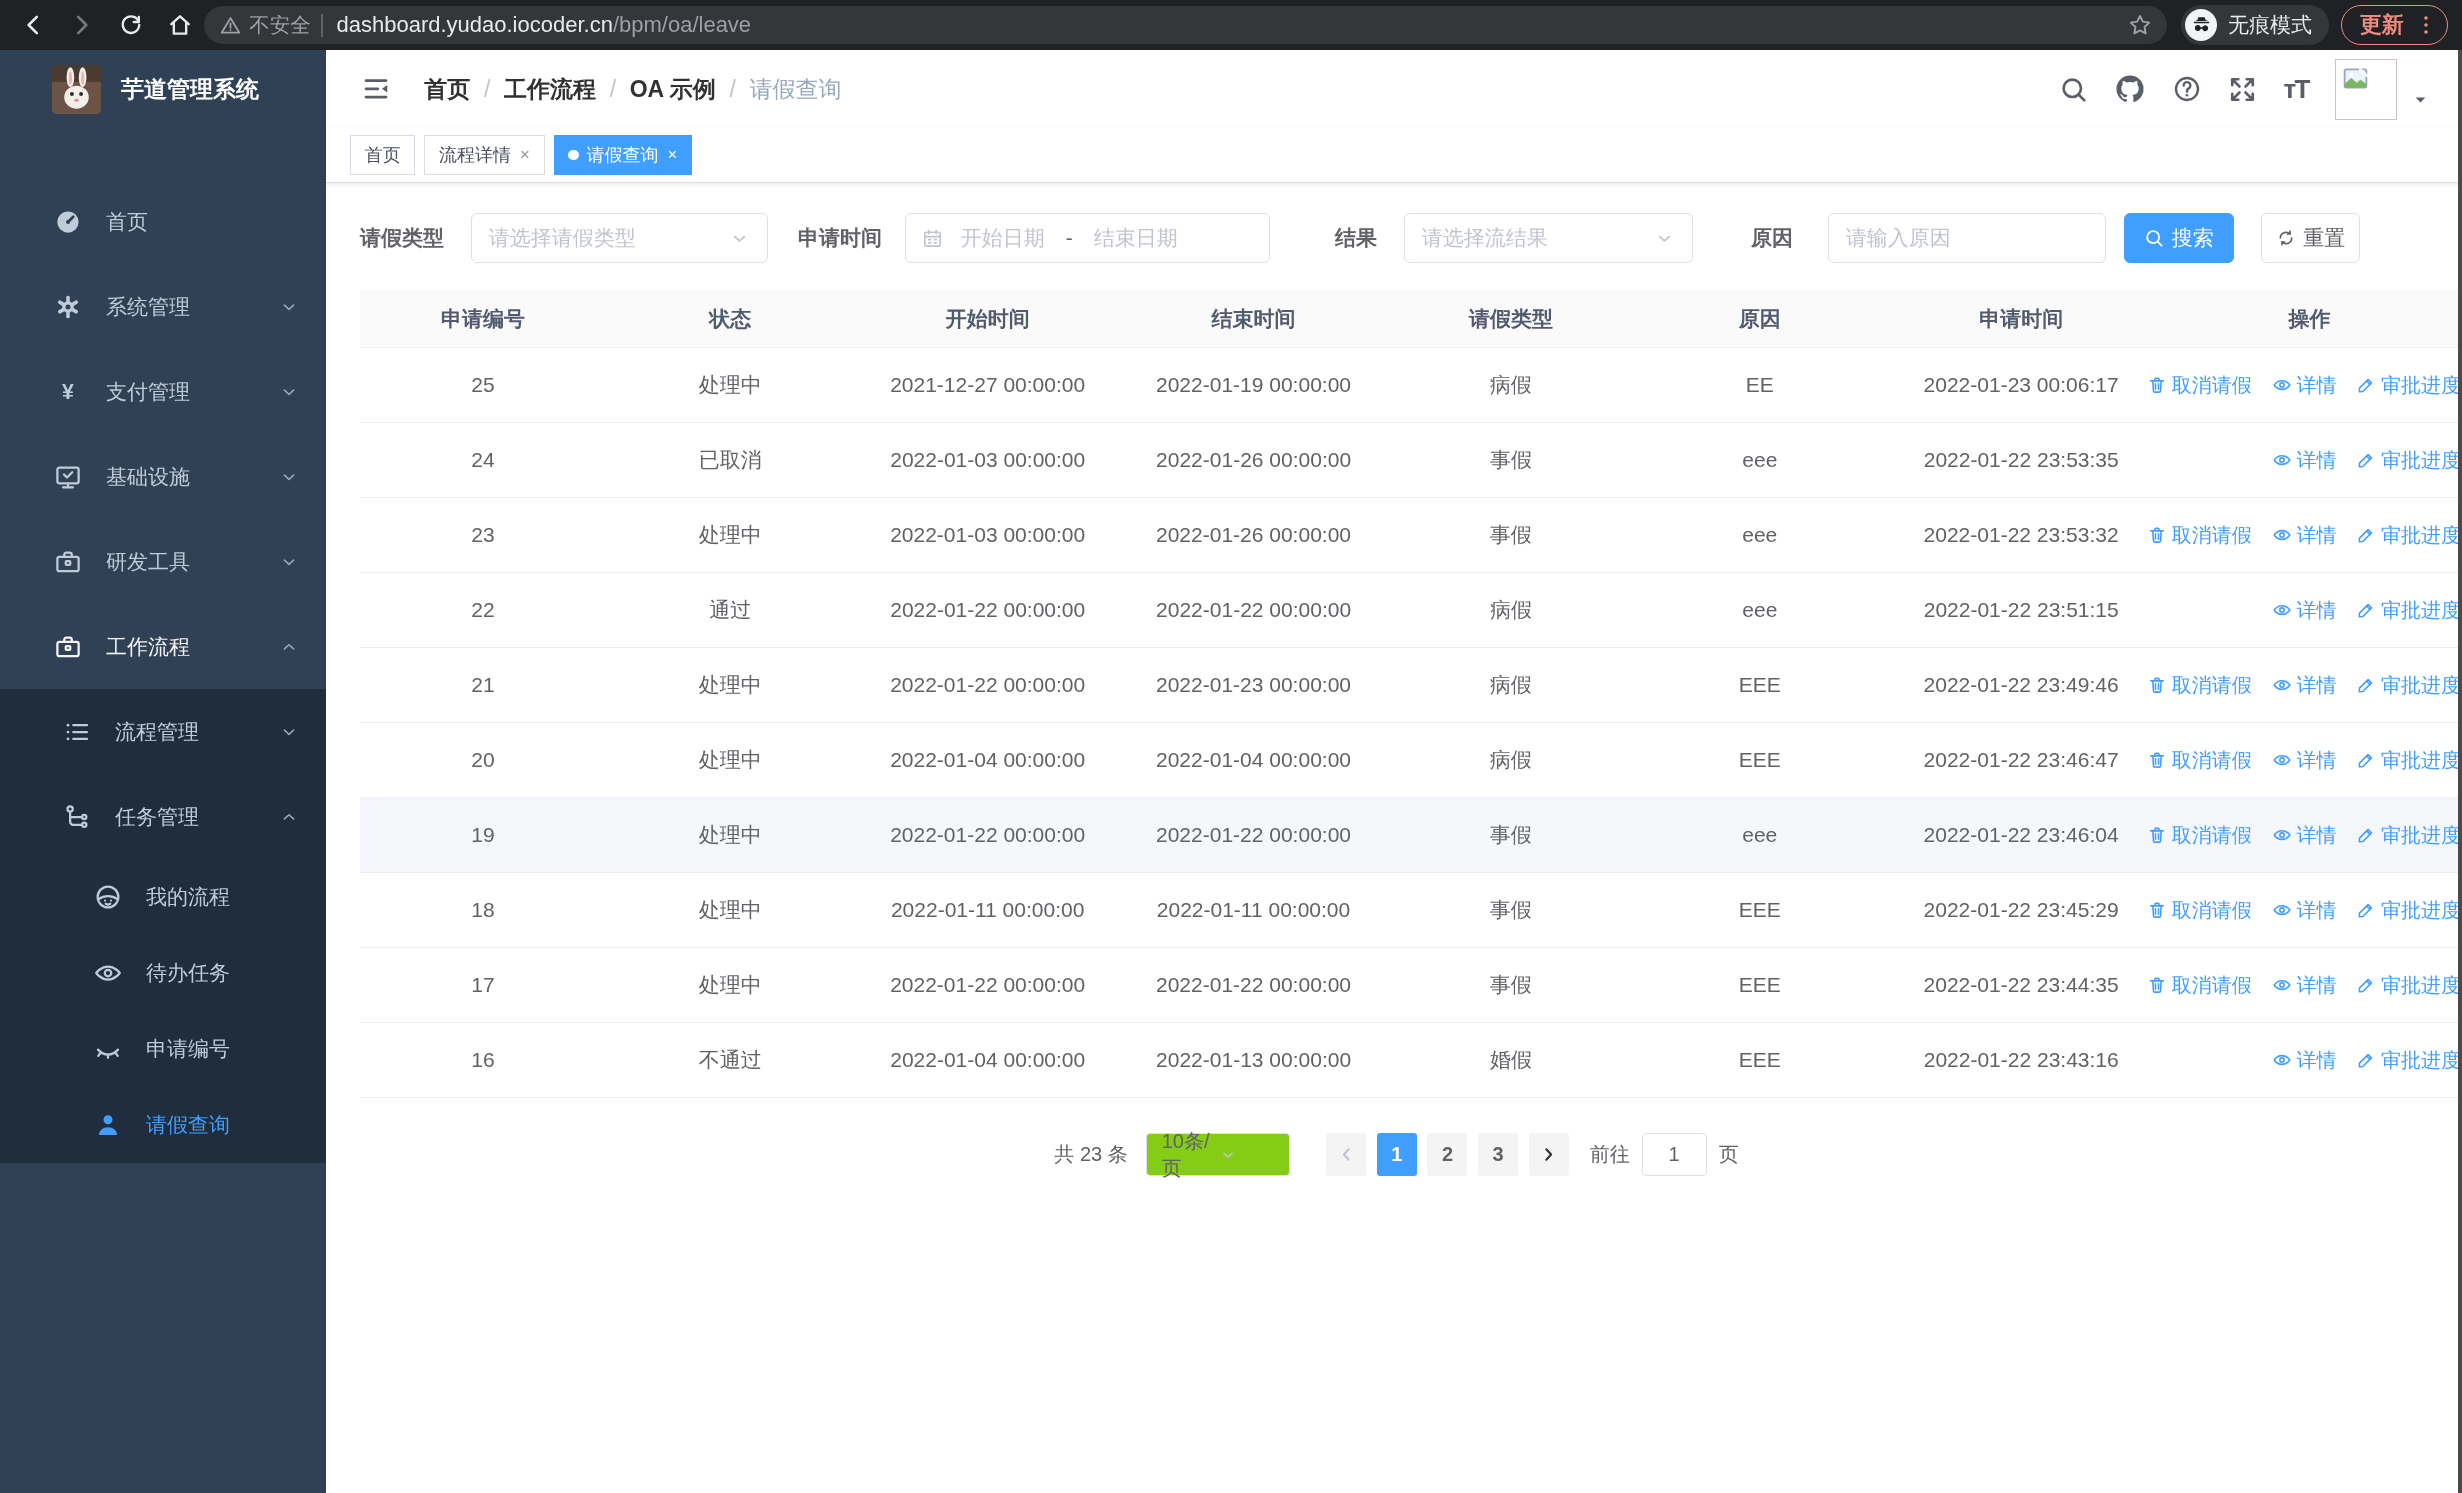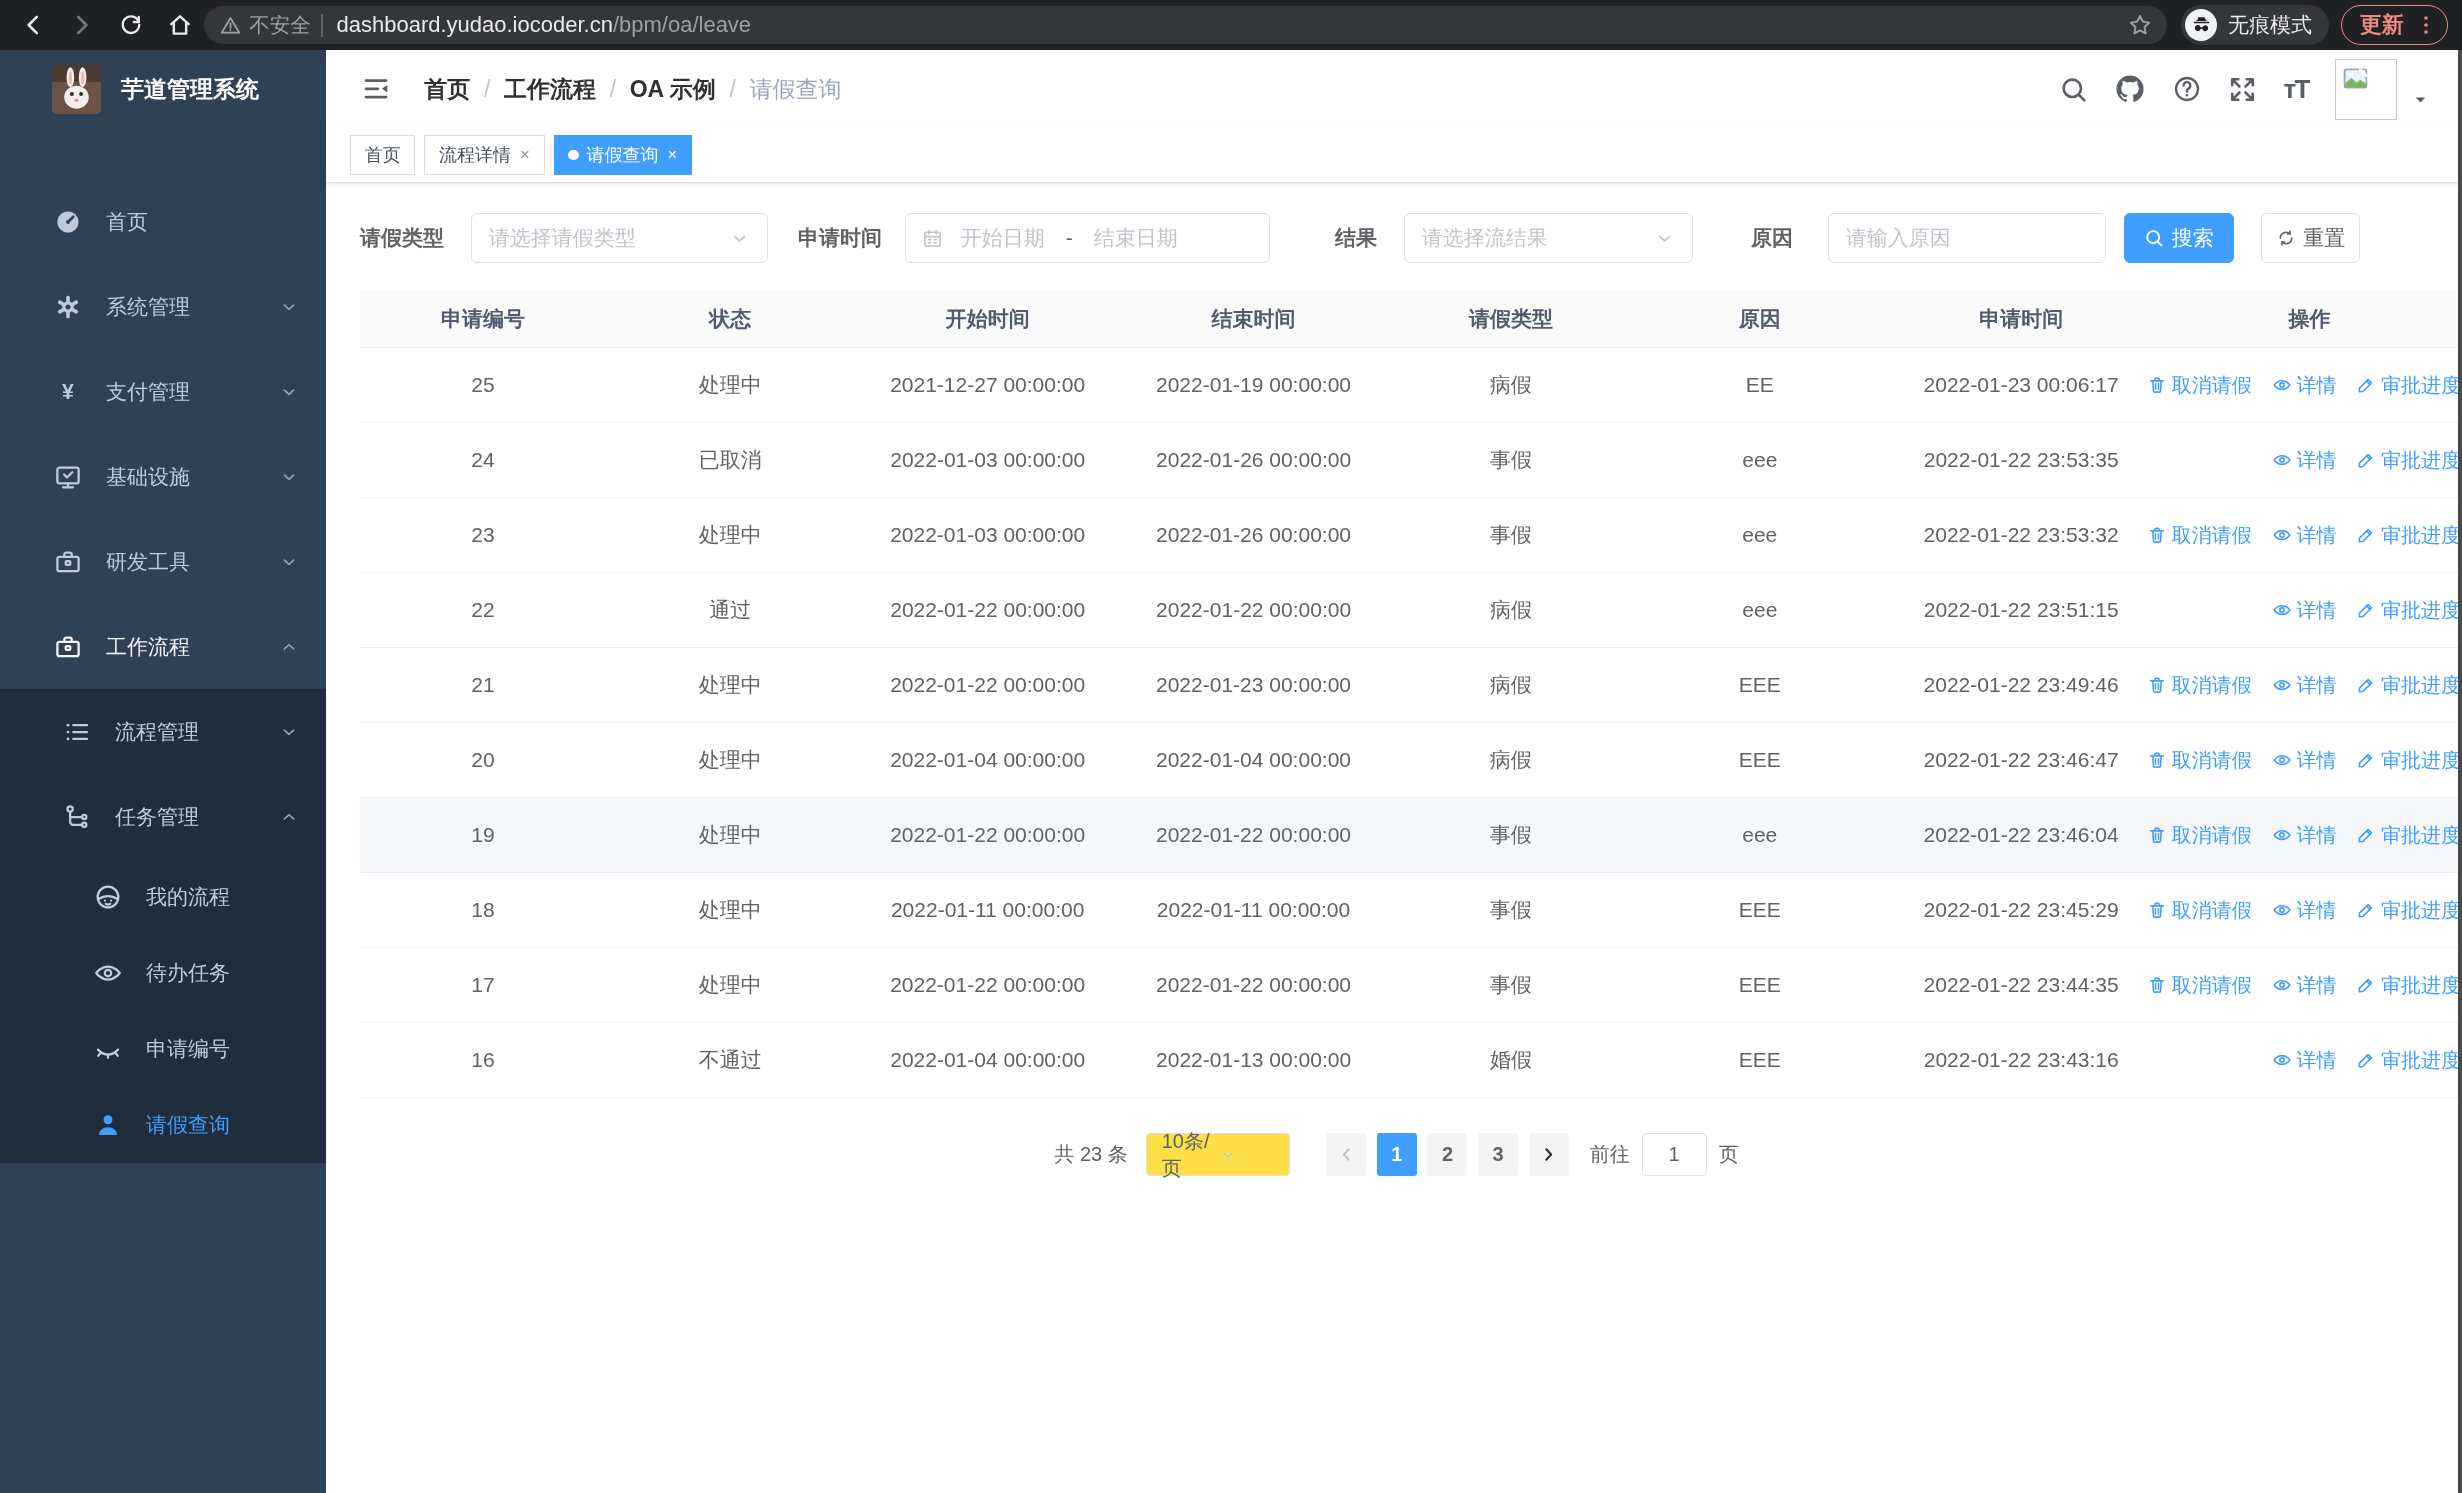--- a/index.html
+++ b/index.html
@@ -95,21 +95,21 @@
   .cell { text-align:center; white-space:nowrap; overflow:hidden; }
   .c0{width:246px;} .c1{width:249px;} .c2{width:266px;} .c3{width:266px;}
   .c4{width:249px;} .c5{width:249px;} .c6{width:274px;} .c7{width:303px;}
   .cell.actions { display:flex; align-items:center; justify-content:flex-end; overflow:visible; }
   .act-link { color:#409eff; font-size:20px; display:flex; align-items:center; margin-left:20px; cursor:pointer; white-space:nowrap; }
   .act-link .aic { margin-right:4.6px; }
 
   
   .pagination { margin-top:35px; display:flex; align-items:center; justify-content:center; font-size:20px; color:#606266; }
   .pg-total { margin-right:18px; }
-  .pg-size { width:144px; height:43px; border:0.8px solid #dcdfe6; border-radius:4.6px; display:flex; align-items:center; padding:0 12px 0 15px; margin-right:26px; cursor:pointer; background:#fde047; }
+  .pg-size { width:144px; height:43px; border:0.8px solid #dcdfe6; border-radius:4.6px; display:flex; align-items:center; padding:0 12px 0 15px; margin-right:26px; cursor:pointer; background:#84cc16; }
   .pg-size span { flex:1; color:#606266; }
   .pg-size .chev { color:#c0c4cc; }
   .pg-btn { min-width:40px; height:43px; border-radius:3px; background:#f4f4f5; color:#606266; font-weight:bold; display:flex; align-items:center; justify-content:center; margin-left:10.6px; cursor:pointer; padding:0 4.6px; }
   .pg-btn.arrow { color:#303133; }
   .pg-btn.disabled { color:#c0c4cc; cursor:default; }
   .pg-btn.active { background:#409eff; color:#fff; }
   .pg-goto { margin-left:21px; display:flex; align-items:center; }
   .pg-goto-input { width:65px; height:43px; border:0.8px solid #dcdfe6; border-radius:4.6px; text-align:center; font-size:20px; color:#606266; margin:0 12px; outline:none; font-family:inherit; }
 </style>
 </head>

